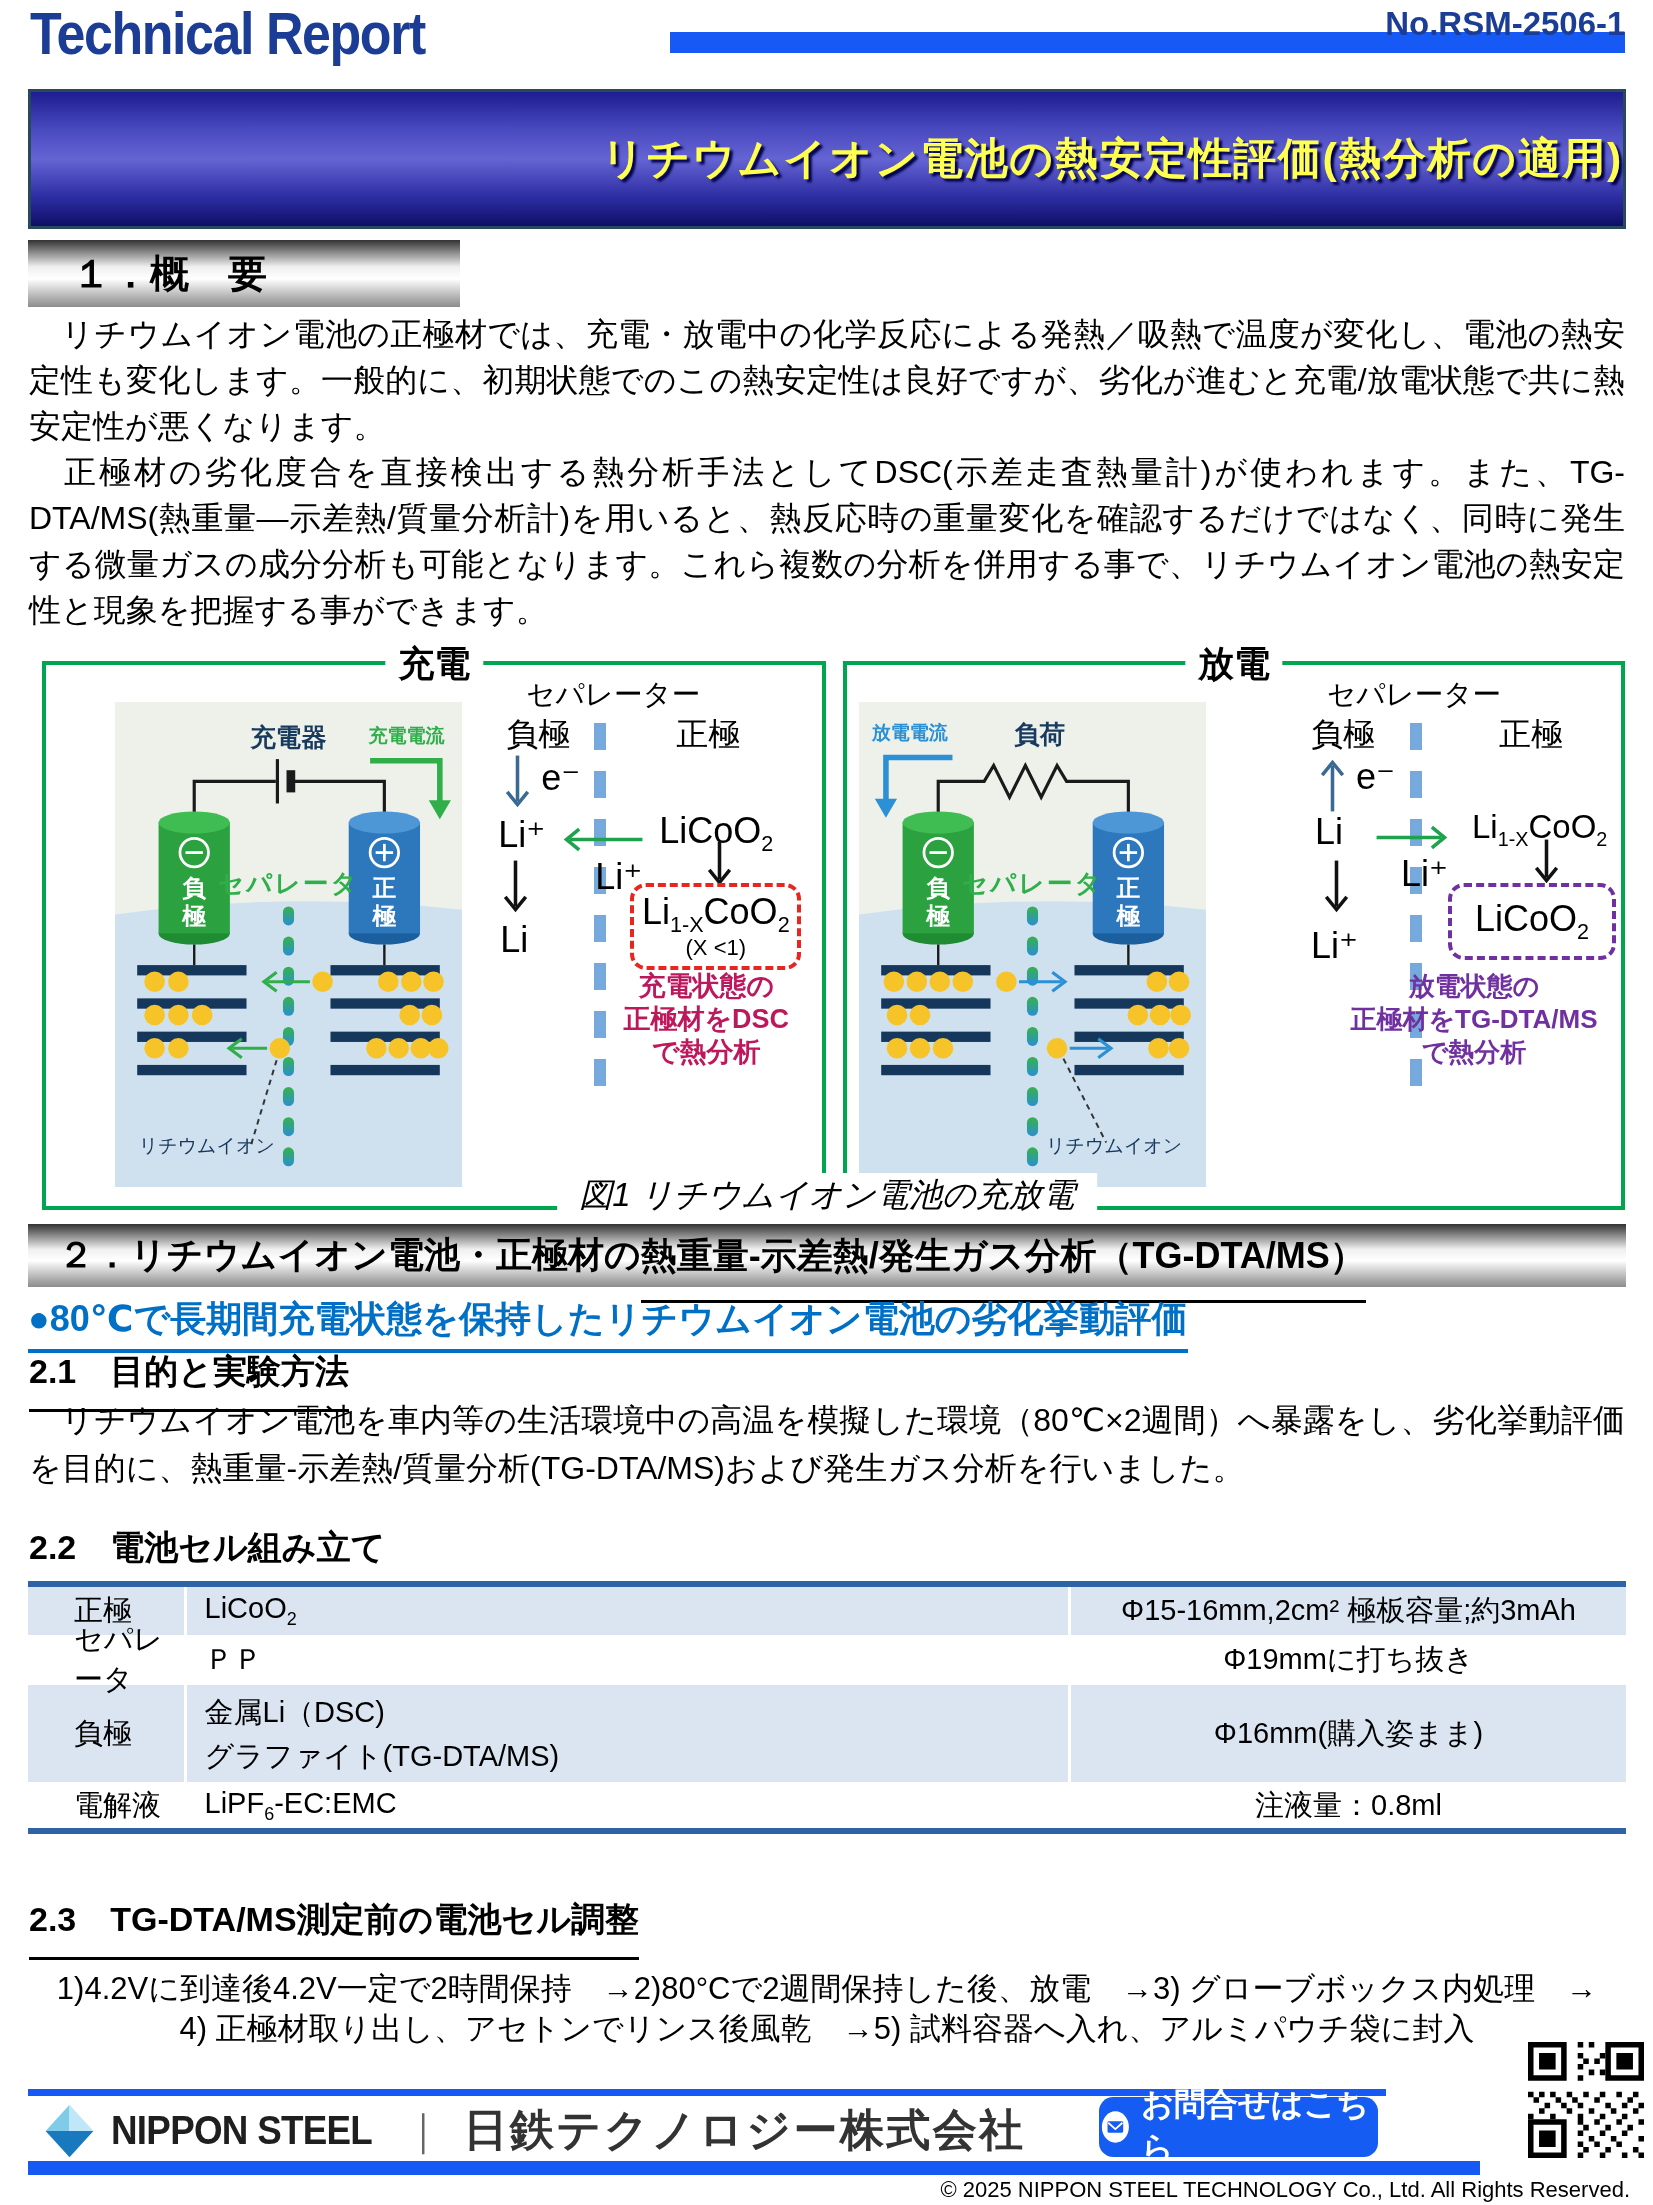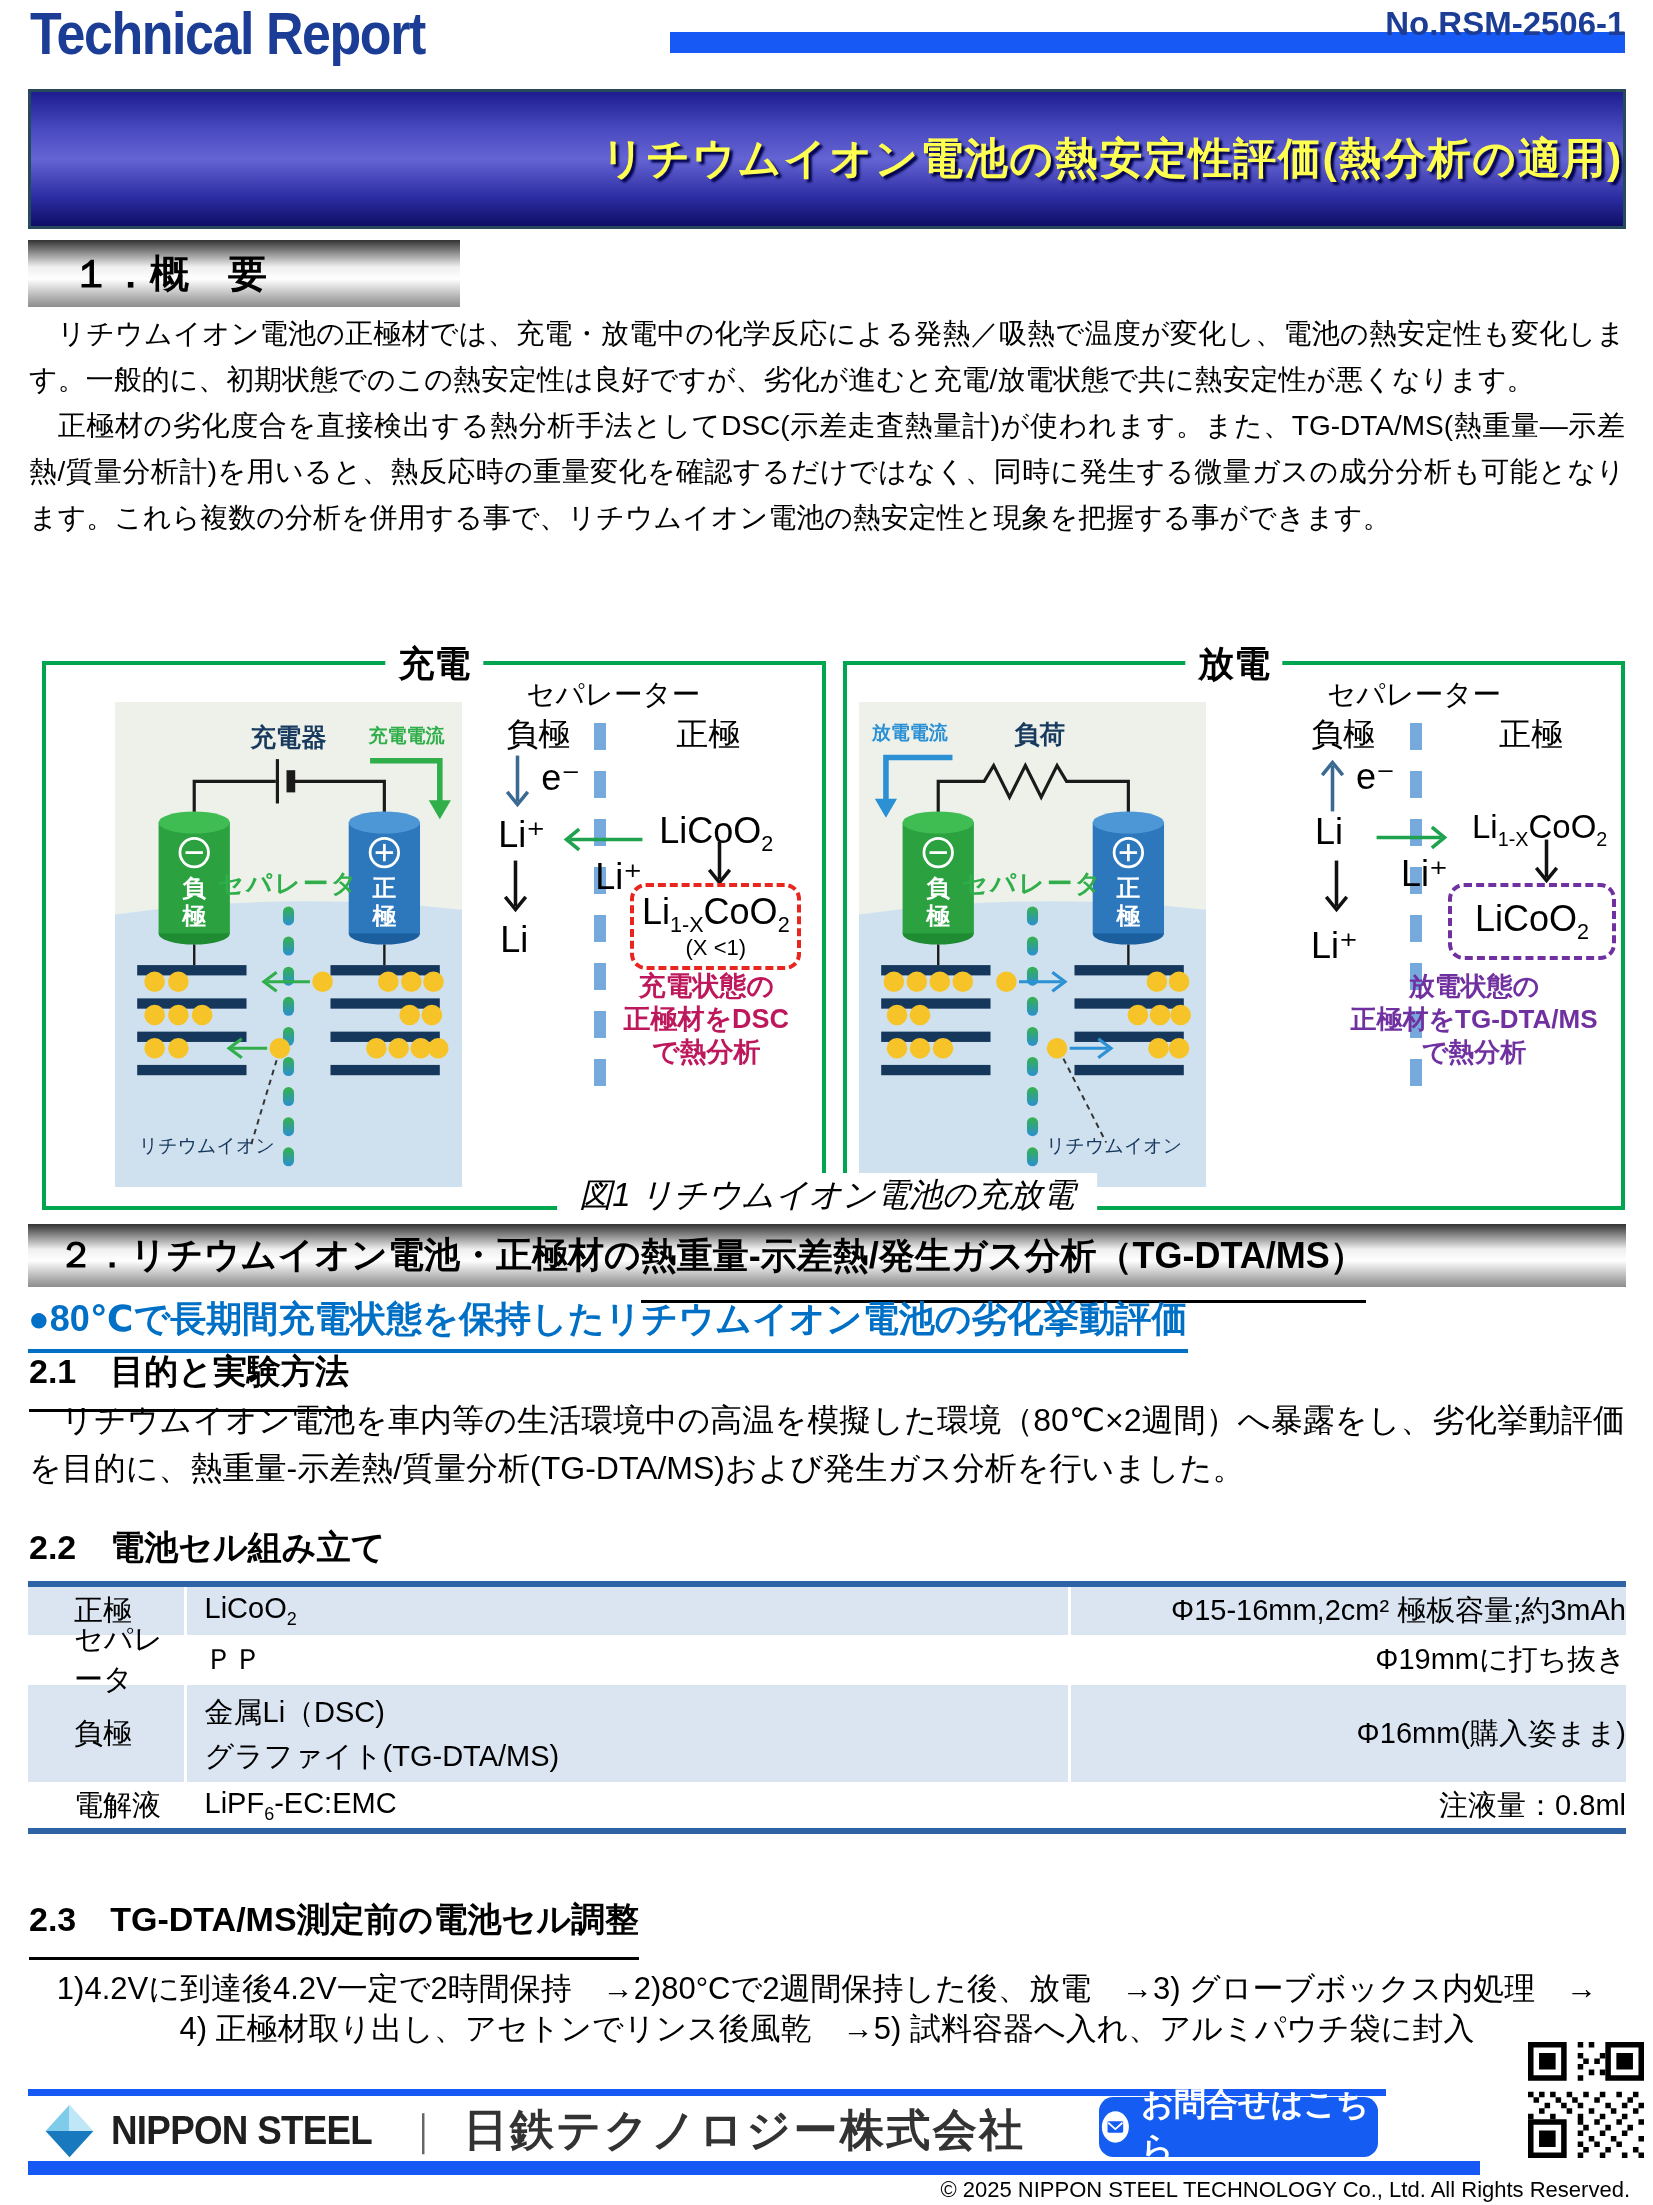--- a/index.html
+++ b/index.html
@@ -20,21 +20,21 @@
                text-shadow:3.2px 3.2px 2.4px #00004a;white-space:nowrap;}
 
   
   .secbox{position:absolute;box-sizing:border-box;display:flex;align-items:center;font-weight:bold;color:#000;
           background:linear-gradient(180deg,#333 0%,#efefef 40%,#ffffff 58%,#ababab 88%,#8d8d8d 100%);}
   #s1box{left:28px;top:240px;width:432px;height:67px;font-size:39px;padding-left:44px;}
   #s2box{left:28px;top:1224px;width:1598px;height:63px;font-size:36px;padding-left:30px;white-space:nowrap;}
   .u-black{border-bottom:3.2px solid #000;padding-bottom:19px;margin-top:24px;}
 
   
-  .flow{position:absolute;left:29px;width:1596px;font-size:28px;line-height:46px;text-align:justify;}
+  .flow{position:absolute;left:29px;width:1596px;font-size:32px;line-height:46px;text-align:justify;}
   #paras{top:311px;}
   #paras p{margin:0;}
   #p21{top:1396px;font-size:32px;line-height:48px;}
   #p23{top:1969px;font-size:31px;line-height:40px;text-align:center;}
 
   #bullet{position:absolute;left:28px;top:1295px;font-size:36px;font-weight:bold;color:#0070c6;
           border-bottom:4.8px solid #0070c6;padding-bottom:4.8px;white-space:nowrap;}
   .subhead{position:absolute;left:29px;font-size:34px;font-weight:bold;margin:0;}
   #h21{top:1349px;} #h22{top:1525px;} #h23{top:1897px;}
 
@@ -70,21 +70,21 @@
 
   
   #tbl{position:absolute;left:28px;top:1581px;width:1598px;box-sizing:border-box;
        border-top:6.3px solid #2e64a6;border-bottom:6.3px solid #2e64a6;font-size:29px;}
   .t-head{display:flex;height:43px;align-items:center;border-bottom:4.8px solid #2e64a6;font-size:30px;}
   .t-row{display:flex;align-items:center;}
   .t-row.alt{background:#dbe5f2;}
   .t-row + .t-row{border-top:2.4px solid #fff;}
   .c1{width:159px;box-sizing:border-box;padding-left:46px;flex-shrink:0;}
   .c2{width:884px;box-sizing:border-box;padding-left:17.5px;flex-shrink:0;}
-  .c3{flex:1;text-align:right;}
+  .c3{flex:1;text-align:center;}
   .t-row .c1,.t-row .c2{align-self:stretch;display:flex;align-items:center;border-right:3.2px solid #fff;}
   .t-head .c2,.t-head .c3{text-align:center;justify-content:center;display:flex;padding-left:0;}
   #r1{height:48px;} #r2{height:46px;} #r3{height:97px;} #r4{height:44px;}
   .c2 .two-line{line-height:44px;}
   sub{font-size:62%;}
 
   
   #f-line1{position:absolute;left:28px;top:2089px;width:1358px;height:7.1px;background:#1659f5;}
   #f-line2{position:absolute;left:28px;top:2161px;width:1452px;height:13.5px;background:#1659f5;}
   #f-logo-row{position:absolute;left:44px;top:2101px;height:59px;display:flex;align-items:center;}

